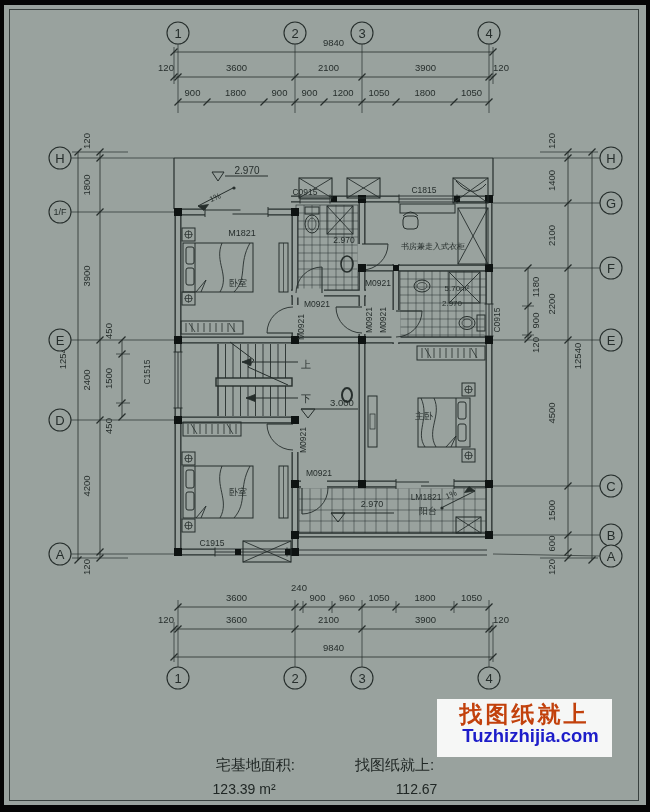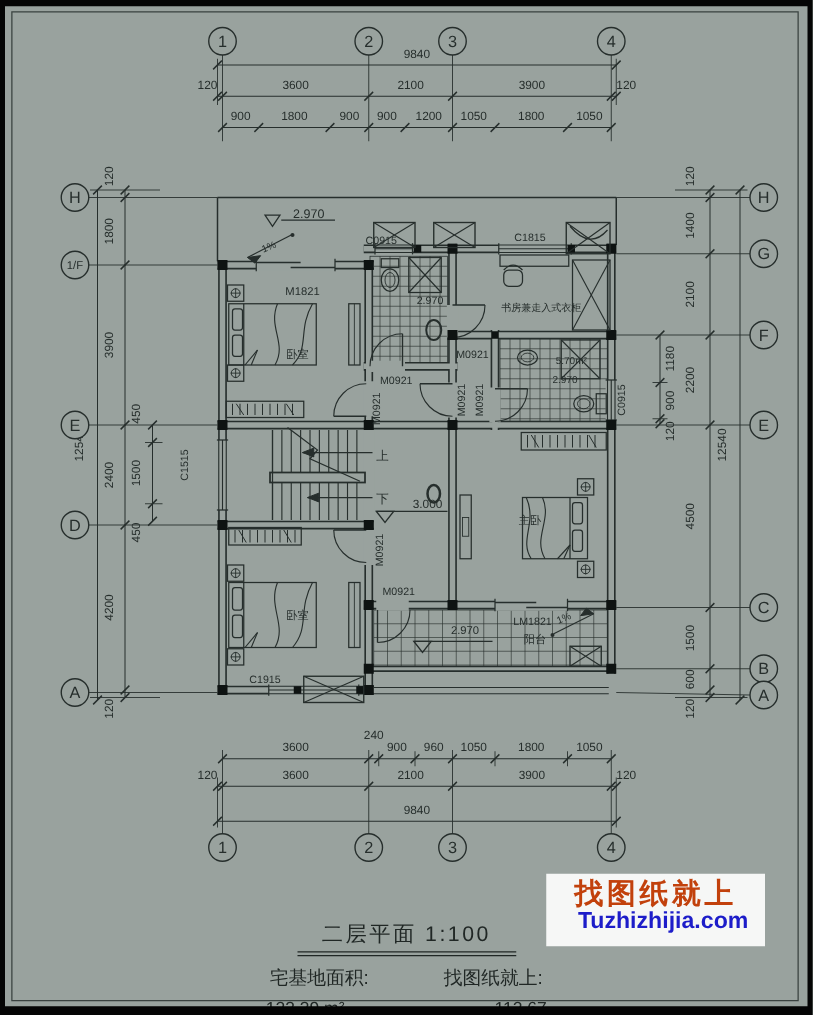--- a/index.html
+++ b/index.html
@@ -7,21 +7,21 @@
          font-family:"Liberation Sans","DejaVu Sans",sans-serif;}
   #frame-outer{position:absolute;left:0;top:0;width:650px;height:812px;box-sizing:border-box;
 % border:none;pointer-events:none;z-index:6;
          border-top:5px solid #050505;border-left:4px solid #050505;border-right:4px solid #050505;border-bottom:7px solid #050505;}
   #frame-inner{position:absolute;left:9px;top:9px;width:630px;height:792px;box-sizing:border-box;
          border:1.3px solid #39413f;pointer-events:none;z-index:5;}
   svg{position:absolute;left:0;top:0;}
   #titleblock{position:absolute;left:0;top:736px;width:650px;color:#202725;z-index:4;}
   .tb-title{width:175px;margin:0 auto;text-align:center;font-size:17px;letter-spacing:2px;
             color:#202725;border-bottom:4px double #202725;padding-bottom:2px;}
-  .tb-row{display:flex;justify-content:center;gap:60px;margin-top:8px;font-size:15px;}
+  .tb-row{display:flex;justify-content:center;gap:60px;margin-top:20px;font-size:15px;}
   .tb-vals{display:flex;justify-content:center;gap:120px;margin-top:6px;font-size:14px;}
   #watermark{position:absolute;left:437px;top:699px;width:175px;height:58px;background:#f6f7f6;
              z-index:4;text-align:center;line-height:1.05;padding-top:3px;box-sizing:border-box;}
   .wm1{font-size:23px;font-weight:bold;color:#c2410c;letter-spacing:3px;}
   .wm2{font-size:18.5px;font-weight:bold;margin-left:12px;}
 </style>
 </head>
 <body>
 
 <div id="sheet">
@@ -629,21 +629,20 @@
         <text x="452" y="497" font-size="8" fill="#262e2c" text-anchor="middle" font-family="&quot;Liberation Sans&quot;,&quot;DejaVu Sans&quot;,sans-serif" transform="rotate(-22 452 497)">1%</text>
       </g>
     </svg>
 
   <div id="watermark">
     <div class="wm1">找图纸就上</div>
     <div class="wm2" id="wm2" style="color: rgb(29, 29, 201);">Tuzhizhijia.com</div>
   </div>
 
   <div id="titleblock">
-    <div class="tb-title">二层平面 1:100</div>
     <div class="tb-row">
       <span>宅基地面积:</span>
       <span>找图纸就上:</span>
     </div>
     <div class="tb-vals">
       <span>123.39 m²</span>
       <span>112.67</span>
     </div>
   </div>
 

